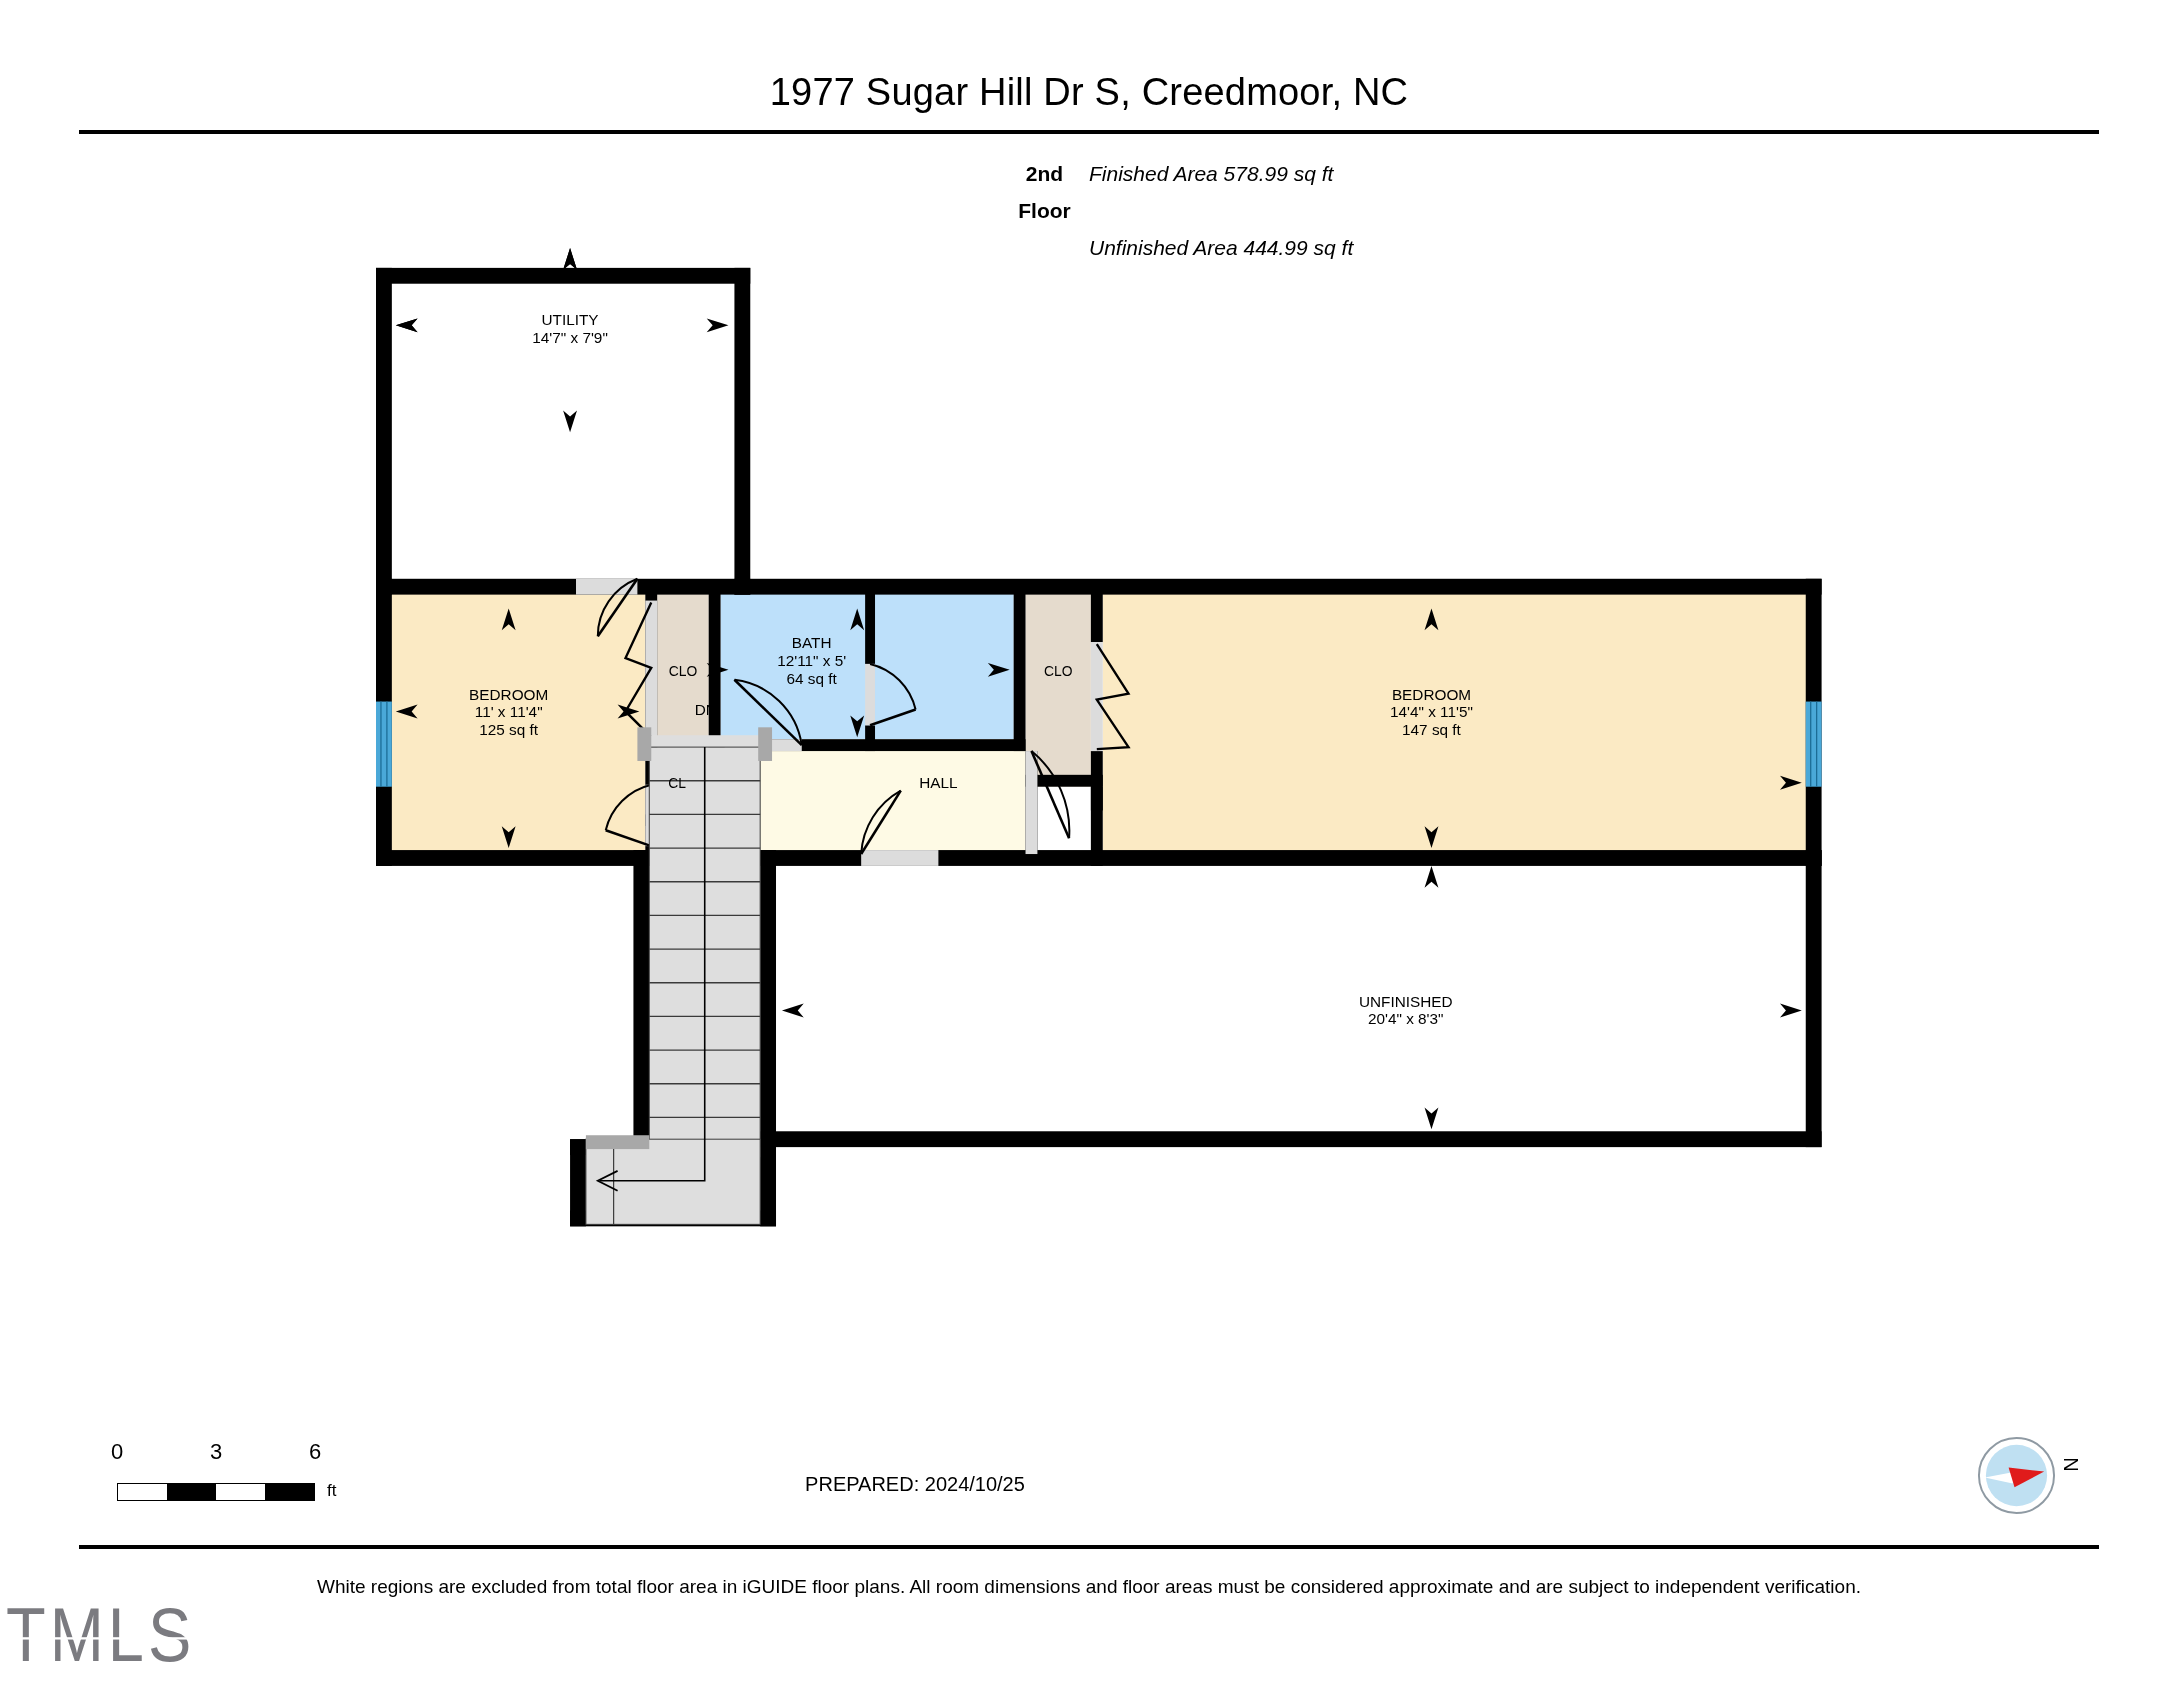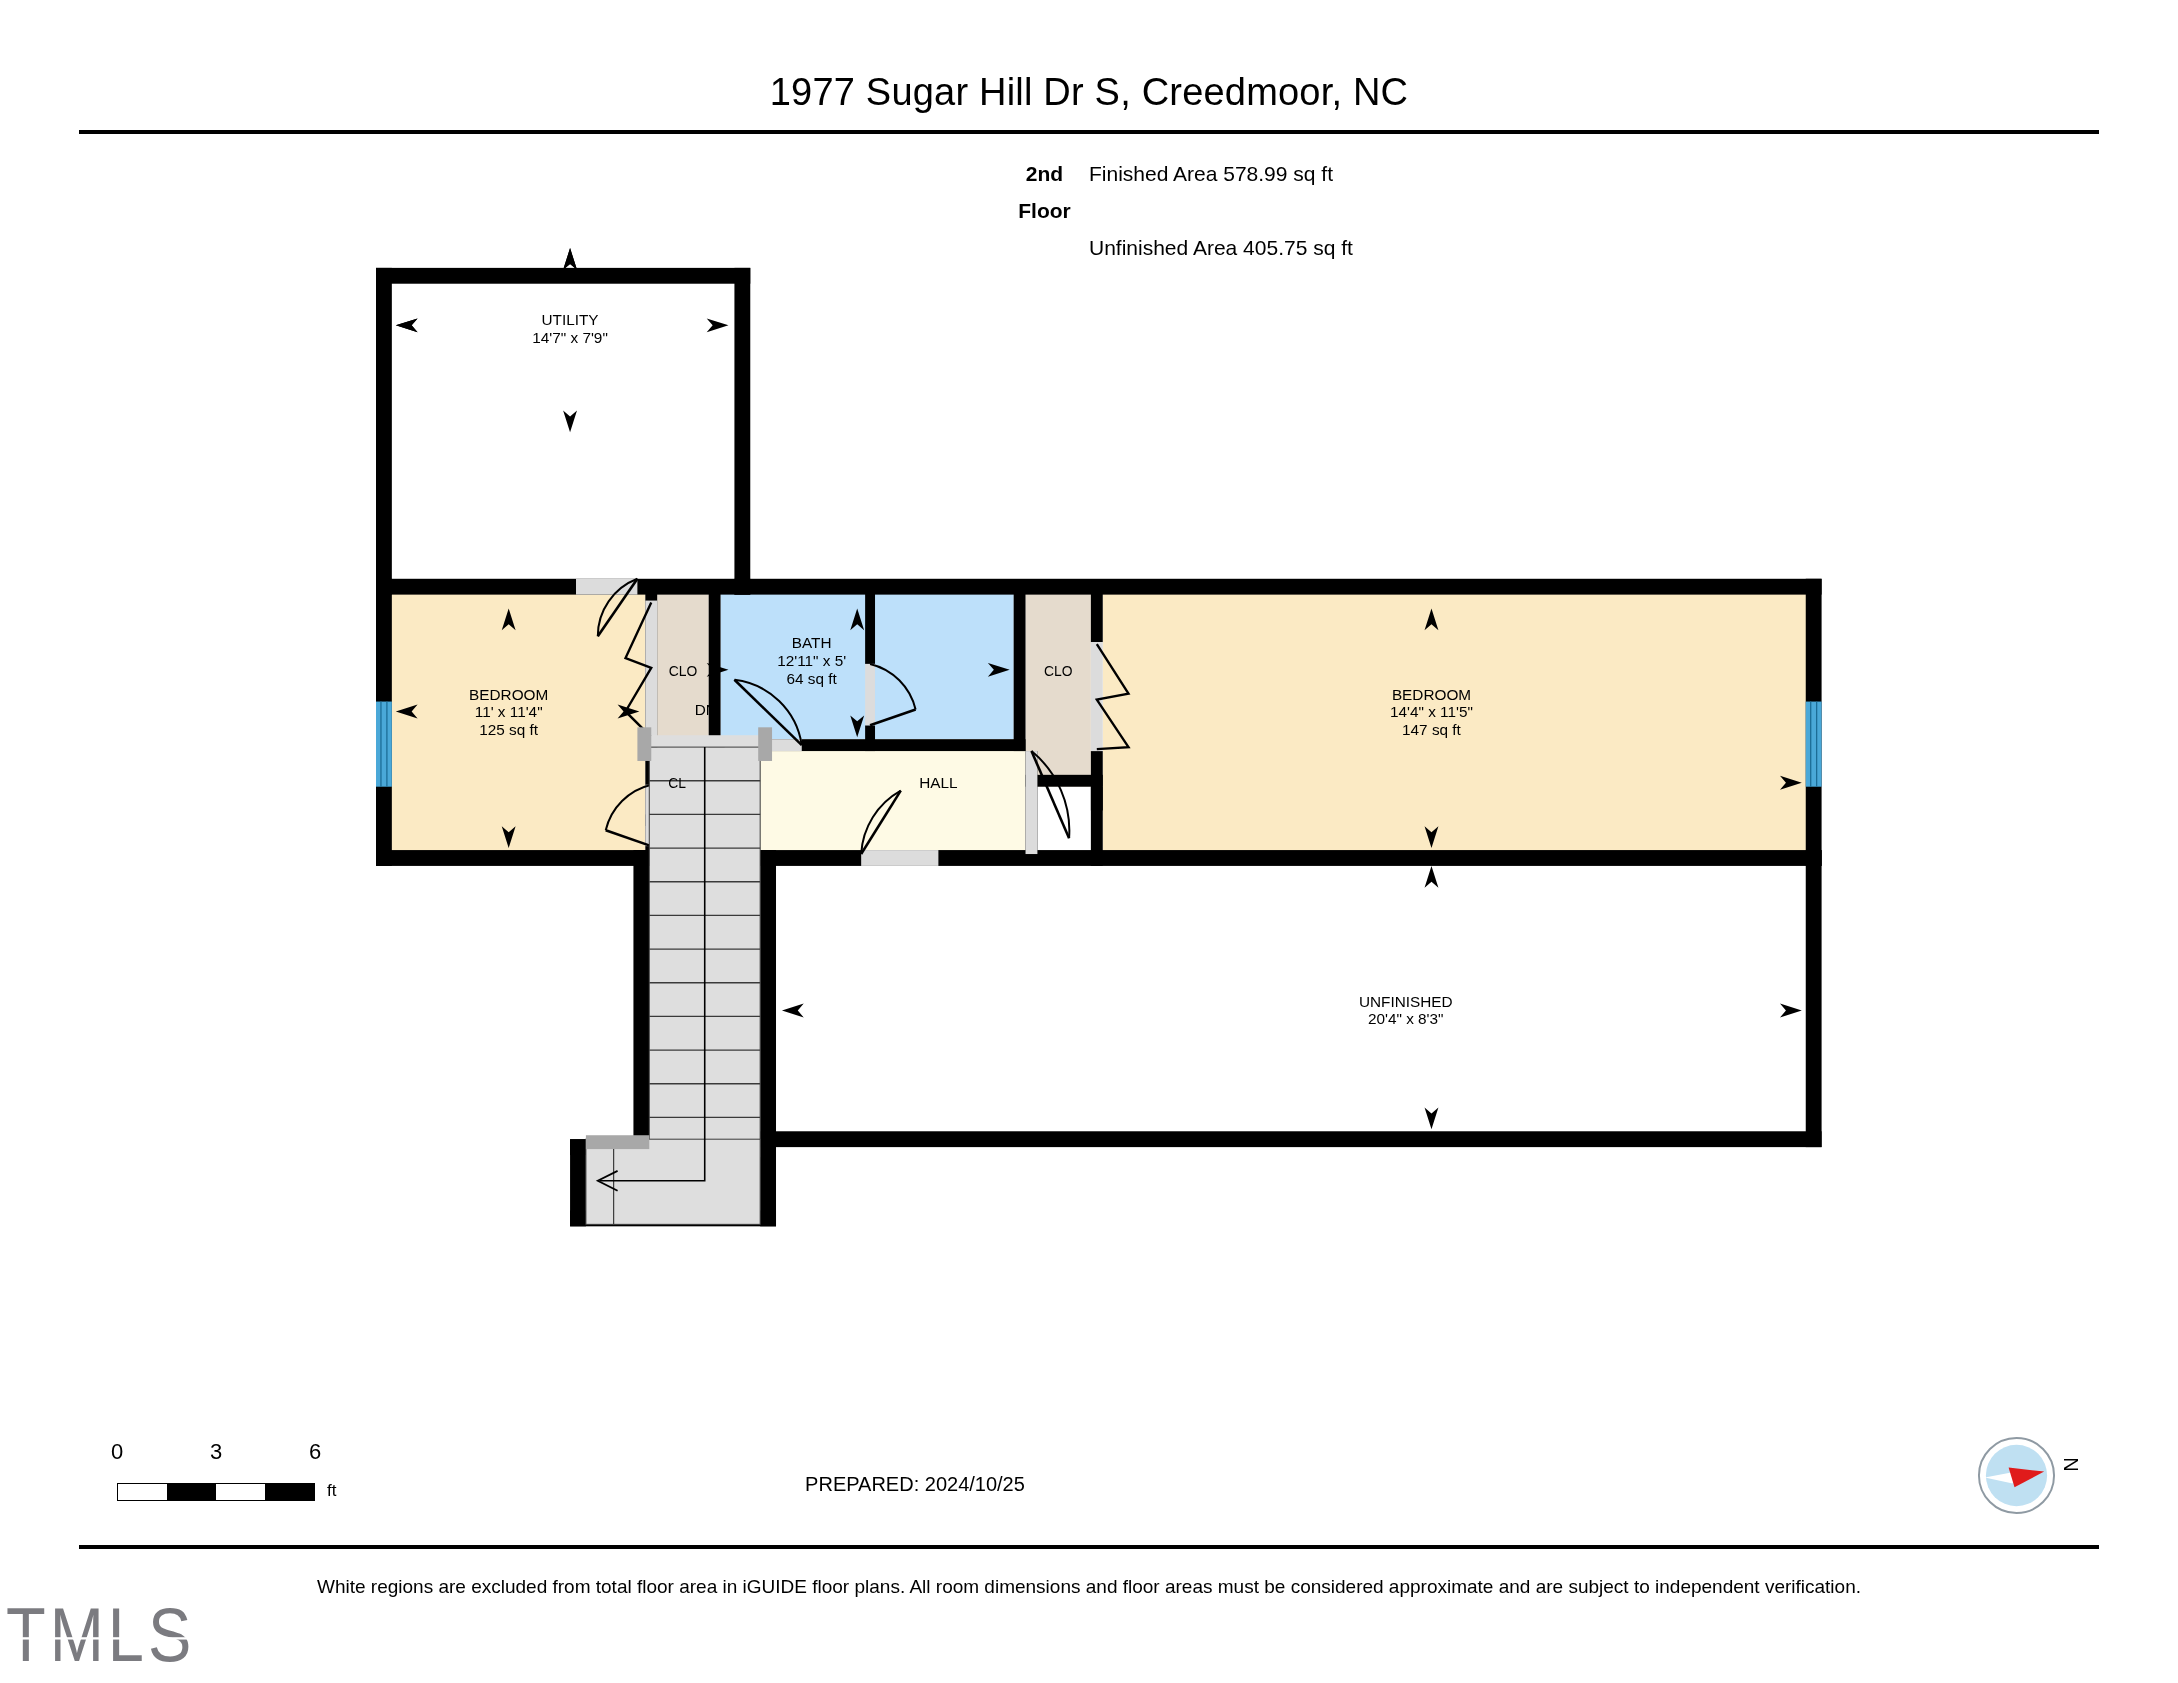--- a/index.html
+++ b/index.html
@@ -44,21 +44,21 @@
     font-size: 21px;
     line-height: 37px;
   }
   #floor-summary .row { display: flex; text-align: center; }
   #floor-summary .floor-label {
     font-weight: bold;
     width: 89px;
     flex: 0 0 89px;
   }
   #floor-summary .spacer { width: 89px; flex: 0 0 89px; }
-  #floor-summary .area-val { white-space: nowrap; }
+  #floor-summary .area-val { white-space: nowrap; font-style: italic; }
 
   
   #floorplan-svg {
     position: absolute;
     top: 248px;
     left: 376px;
   }
   .rm-label {
     font-family: "Liberation Sans", sans-serif;
     font-size: 15.5px;
@@ -171,21 +171,21 @@
 <div id="page-title">1977 Sugar Hill Dr S, Creedmoor, NC</div>
 <div id="title-rule"></div>
 
 <div id="floor-summary">
   <div class="row">
     <span class="floor-label">2nd Floor</span>
     <span class="area-val">Finished Area 578.99 sq ft</span>
   </div>
   <div class="row">
     <span class="spacer"></span>
-    <span class="area-val">Unfinished Area 405.75 sq ft</span>
+    <span class="area-val">Unfinished Area 444.99 sq ft</span>
   </div>
 </div>
 
 <svg id="floorplan-svg" width="1505" height="1119" viewBox="0 0 1520 1130">
 
   <rect x="14" y="34" width="350" height="300" fill="#ffffff"></rect>
 
   <rect x="14" y="348" width="258" height="272" fill="#fbeac4"></rect>
 
   <rect x="284" y="348" width="52" height="148" fill="#e5dbcd"></rect>

